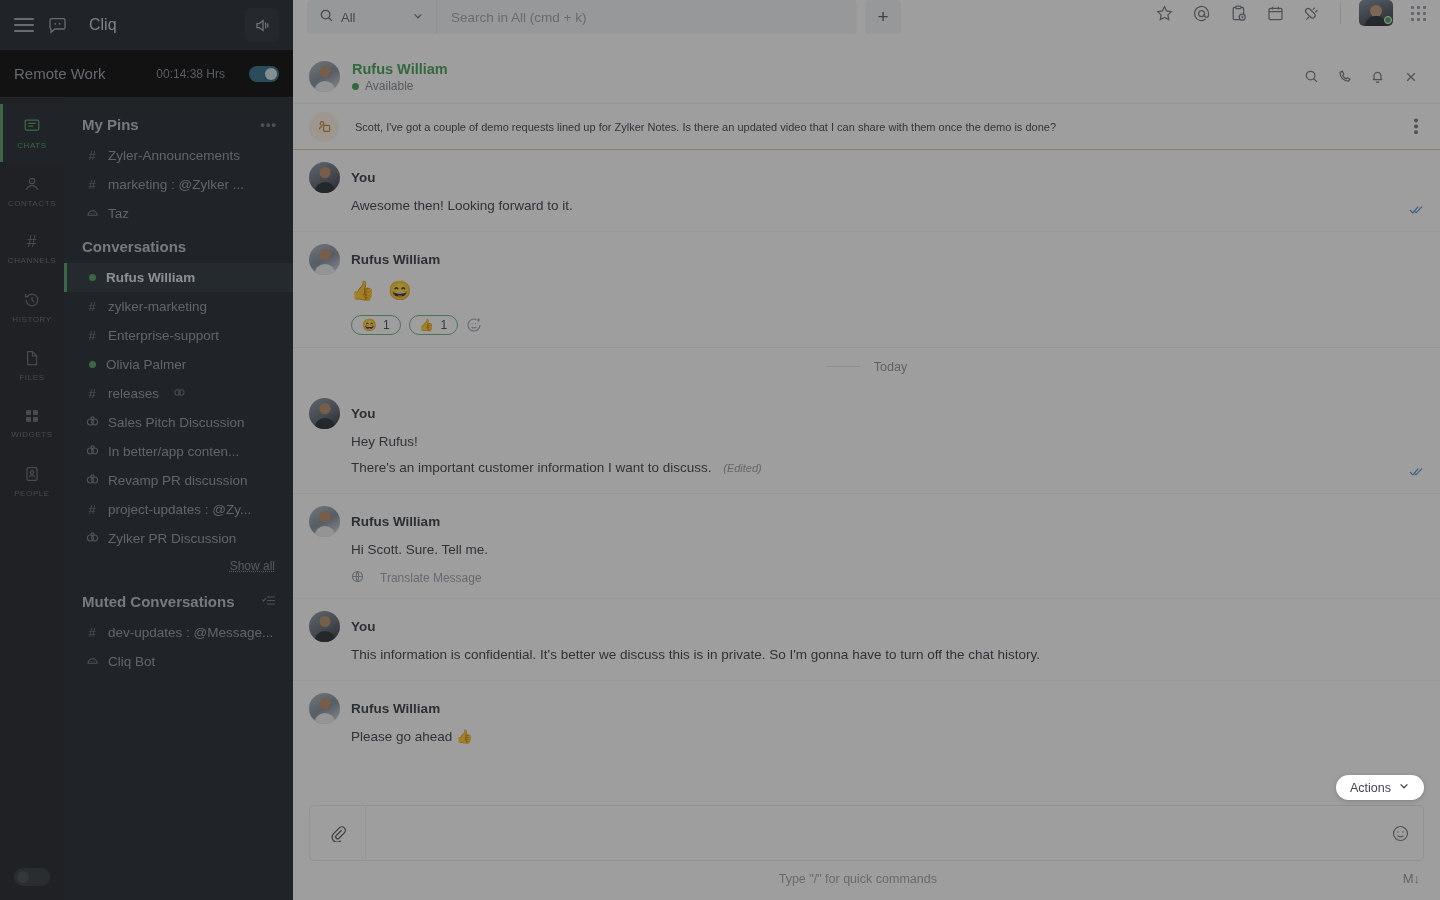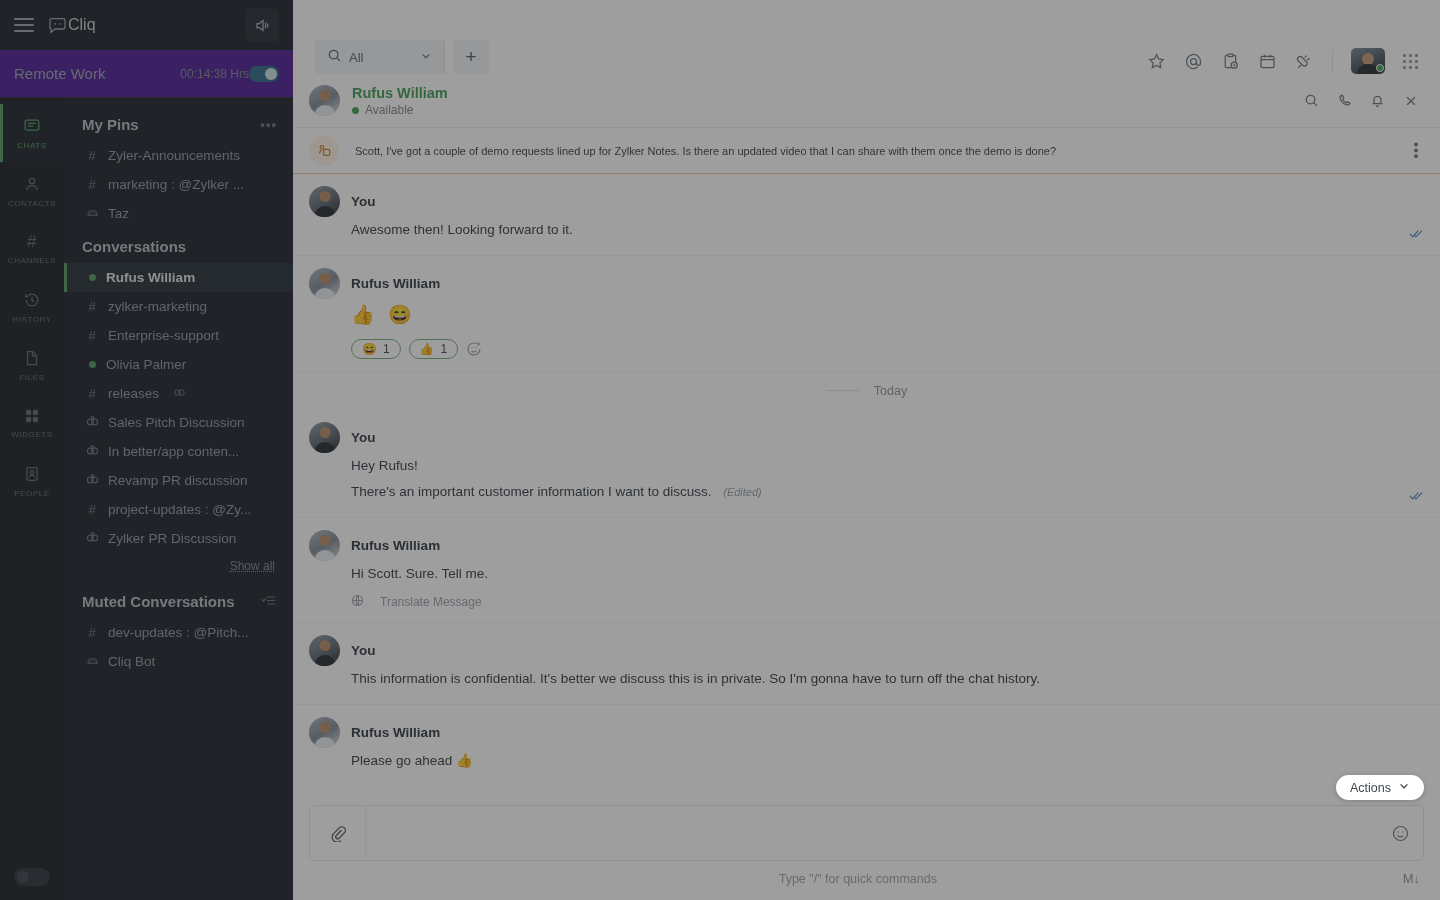--- a/index.html
+++ b/index.html
@@ -19,29 +19,29 @@
 
   
   #leftpanel { width: 293px; height: 900px; background: #1b2128; position: relative; flex: none; }
 
   .lp-top {
     height: 50px; display: flex; align-items: center; padding: 0 14px; gap: 14px;
     background: #1b2128;
   }
   .hamb { width: 20px; height: 14px; display:flex; flex-direction:column; justify-content:space-between; cursor:pointer;}
   .hamb i { display:block; height:2px; background:#9aa4ae; border-radius:2px; }
-  .brand { display:flex; align-items:center; gap:1px; color:#c5ccd3; font-size:16px; }
+  .brand { display:flex; align-items:center; gap:22px; color:#c5ccd3; font-size:16px; }
   .brand svg { display:block; }
   .spk {
     margin-left:auto; width:34px; height:34px; border-radius:6px; background:#242b33;
     display:flex; align-items:center; justify-content:center;
   }
 
   .lp-status {
-    height:48px; background:#4c1d95; display:flex; align-items:center; padding:0 14px; gap:0;
+    height:48px; background:#000000; display:flex; align-items:center; padding:0 14px; gap:24px;
     border-bottom:1px solid #232a32;
   }
   .status-name { color:#97a1ab; font-size:15px; }
   .status-time { margin-left:auto; color:#7e8792; font-size:12px; }
   .toggle {
     width:30px; height:16px; border-radius:10px; background:#2d6b85; position:relative; flex:none;
   }
   .toggle::after{ content:""; position:absolute; right:2px; top:2px; width:12px;height:12px;border-radius:50%;background:#cfe3ec;}
 
   .lp-body { display:flex; height:802px; }
@@ -84,21 +84,21 @@
   .row .trail { color:#5d6872; margin-left:4px; }
   .showall {
     text-align:right; padding:6px 18px 2px 0; font-size:12px; color:#7c8690;
     text-decoration:underline; text-decoration-style:dotted; cursor:pointer;
   }
 
   
   #main { flex:1; height:900px; background:#ffffff; display:flex; flex-direction:column; position:relative; }
 
   
-  .topbar { height:50px; display:flex; align-items:flex-end; padding:0 22px; gap:0; background:#fff;margin-top:24px; }
+  .topbar { height:50px; display:flex; align-items:flex-start; padding:0 14px; gap:0; background:#fff; }
   .search-wrap { display:flex; align-items:center; height:34px; background:#f2f4f6; border-radius:4px; }
   .search-filter {
     display:flex; align-items:center; gap:7px; padding:0 12px; height:34px;
     color:#5c666f; font-size:13px; border-right:1px solid #e2e6ea; cursor:pointer; min-width:130px;
   }
   .search-filter .chev{ margin-left:auto; }
   .search-input {
     width:420px; height:34px; border:none; background:transparent; outline:none;
     padding:0 14px; font-size:13.5px; color:#444; font-family:"Liberation Sans",sans-serif;
   }
@@ -421,21 +421,21 @@
         <div class="sec-head" style="padding-top:18px;">
           <span>Muted Conversations</span>
           <span class="mute-ic">
             <svg width="16" height="13" viewBox="0 0 16 13" fill="none" stroke="#69737d" stroke-width="1.2">
               <path d="M6 3h8M6 6.5h8M6 10h8M1 5.3L2.6 7 5 4"></path>
             </svg>
           </span>
         </div>
         <div class="row">
           <span class="gl">#</span>
-          <span>dev-updates : @Pitch...</span>
+          <span>dev-updates : @Message...</span>
         </div>
         <div class="row">
           <span class="gl">
             <svg width="13" height="13" viewBox="0 0 13 13" fill="none" stroke="#6d7882" stroke-width="1.1">
               <path d="M2 9.2c0-2.6 2-4.4 4.5-4.4S11 6.6 11 9.2z"></path>
                 <circle cx="5" cy="7.6" r=".55" fill="#6d7882" stroke="none"></circle>
                 <circle cx="8" cy="7.6" r=".55" fill="#6d7882" stroke="none"></circle>
             </svg>
           </span>
           <span>Cliq Bot</span>
@@ -456,20 +456,21 @@
                 <path d="M9.8 9.8l3.1 3.1"></path>
             </svg>
           </span>
           <span>All</span>
           <span class="chev">
             <svg width="12" height="12" viewBox="0 0 12 12" fill="none" stroke="#6d767e" stroke-width="1.3">
                 <path d="M2.6 4.4L6 7.8l3.4-3.4"></path>
               </svg>
           </span>
         </div>
+        <input class="search-input" value="" placeholder="Search in All (cmd + k)" style="">
       </div>
       <div class="plus-btn">+</div>
 
       <div class="topright">
         <span class="ticon">
           <svg width="19" height="19" viewBox="0 0 19 19" fill="none" stroke="#6a747d" stroke-width="1.25">
             <path d="M9.5 2.6l2.1 4.3 4.7.7-3.4 3.3.8 4.7-4.2-2.2-4.2 2.2.8-4.7L2.7 7.6l4.7-.7z"></path>
           </svg>
         </span>
         <span class="ticon">

